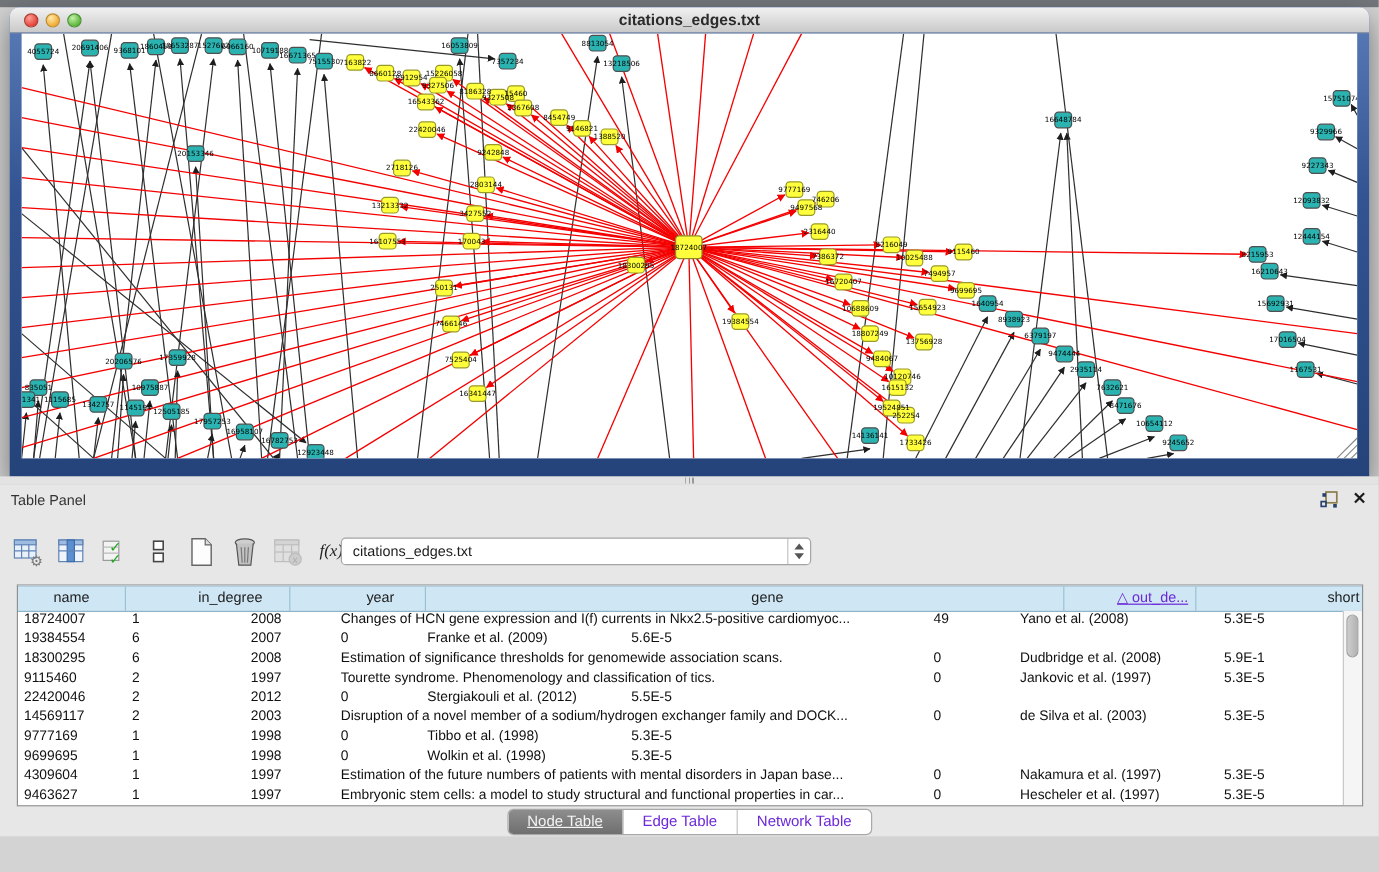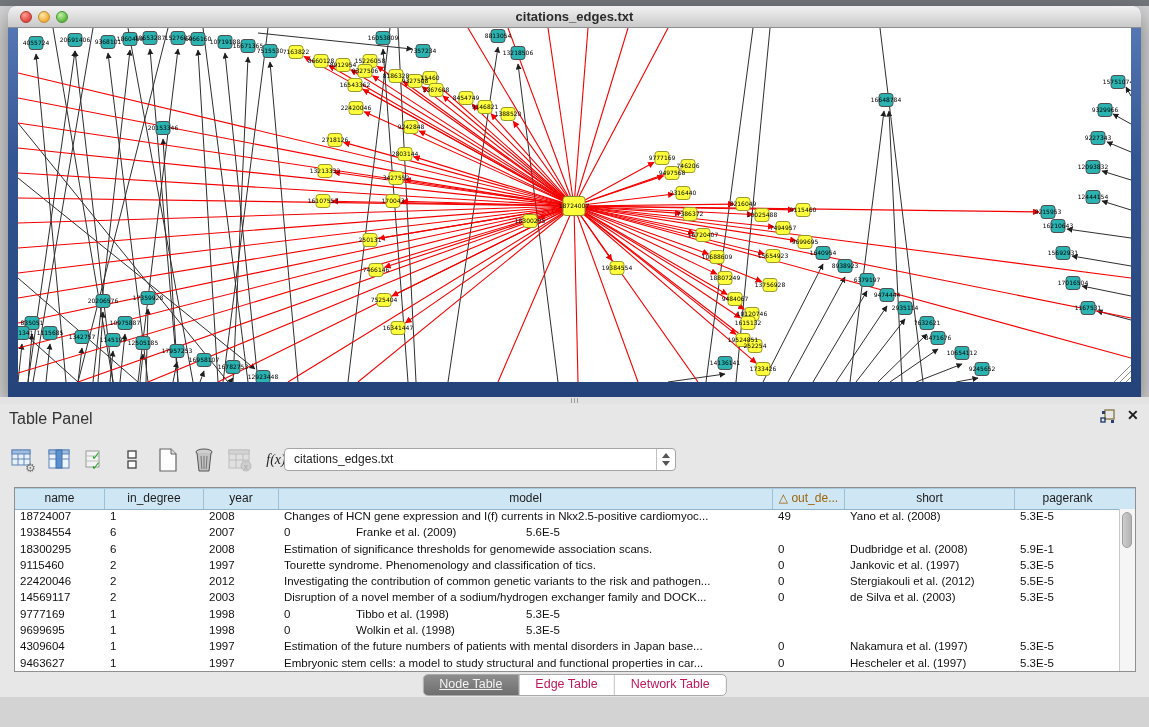--- a/index.html
+++ b/index.html
@@ -26,56 +26,56 @@
   .netcanvas{position:absolute;left:10px;top:22px;width:1113px;height:354px;
              background:#ffffff;overflow:hidden;}
   
   .divider{position:absolute;left:0;top:397px;width:1149px;height:7px;background:#e3e3e3;
            border-bottom:1px solid #cdcdcd;}
   .grip{position:absolute;left:571px;top:1px;width:8px;height:5px;
         background:repeating-linear-gradient(90deg,#9a9a9a 0 1px,transparent 1px 3px);}
   
   .tablepanel{position:absolute;left:0;top:404px;width:1149px;height:293px;background:#e7e7e7;}
   .tp-header{position:absolute;left:0;top:0;width:100%;height:26px;}
-  .tp-title{position:absolute;left:9px;top:6px;font-size:16px;color:#333;}
+  .tp-title{position:absolute;left:9px;top:6px;font-size:12px;color:#333;}
   .tp-float{position:absolute;left:1100px;top:5px;width:16px;height:15px;cursor:pointer;}
   .tp-close{position:absolute;left:1127px;top:3px;font-size:14px;font-weight:bold;color:#1c1c1c;cursor:pointer;}
   .toolbar{position:absolute;left:10px;top:38px;height:36px;display:flex;align-items:center;gap:8px;}
   .tbtn{width:28px;height:30px;display:flex;align-items:center;justify-content:center;}
   .tbtn.disabled{opacity:.45;}
   .fx{font-family:"Liberation Serif",serif;font-style:italic;font-size:14px;color:#222;}
   .tableselect{position:absolute;left:284px;top:44px;width:392px;height:23px;background:#fff;
                border:1px solid #a5a5a5;border-radius:4px;box-sizing:border-box;font-size:12px;
                color:#1c1c1c;line-height:21px;padding-left:9px;}
   .stepper{position:absolute;right:0px;top:0px;width:18px;height:21px;border-left:1px solid #c2c2c2;}
   .stepper .up{position:absolute;left:5px;top:4px;width:0;height:0;
                border-left:4px solid transparent;border-right:4px solid transparent;border-bottom:5px solid #555;}
   .stepper .down{position:absolute;left:5px;bottom:4px;width:0;height:0;
                border-left:4px solid transparent;border-right:4px solid transparent;border-top:5px solid #555;}
   
   .datatable{position:absolute;left:14px;top:83px;width:1122px;height:185px;background:#fff;
              border:1px solid #8f8f8f;box-sizing:border-box;overflow:hidden;}
   .thead{display:flex;height:20px;background:#cfe7f4;border-bottom:1px solid #8fb4ca;
-         border-top:1px solid #aacbdd;font-size:12px;color:#1c1c1c;}
+         border-top:1px solid #aacbdd;font-size:12px;color:#1c1c1c;gap:38px;}
   .th{box-sizing:border-box;border-right:1px solid #9cc0d6;text-align:center;line-height:19px;
       overflow:hidden;white-space:nowrap;flex:0 0 auto;cursor:pointer;}
-  .th.sorted{color:#a16207;}
+  .th.sorted{color:#6d28d9;text-decoration:underline;}
   .tbody{position:absolute;left:0;top:21px;right:15px;bottom:0;overflow:hidden;}
   .tr{display:flex;height:16.3px;font-size:11.5px;color:#101010;cursor:default;}
   .td{box-sizing:border-box;padding:1px 4px 0 5px;overflow:hidden;white-space:nowrap;flex:0 0 auto;}
   .c0{width:90px;} .c1{width:99px;} .c2{width:75px;} .c3{width:494px;} .c4{width:72px;}
   .c5{width:170px;} .c6{width:105px;border-right:none;}
   .vscroll{position:absolute;right:0;top:21px;width:15px;bottom:0;background:#f5f5f5;
            border-left:1px solid #c9c9c9;}
   .vthumb{position:absolute;left:2px;top:3px;width:10px;height:36px;border-radius:6px;
           background:linear-gradient(90deg,#cdcdcd,#b3b3b3);border:1px solid #9f9f9f;box-sizing:border-box;}
   
   .tabs{position:absolute;left:50%;transform:translateX(-50%);top:270px;display:inline-flex;
         background:#fff;border:1px solid #a9a9a9;border-radius:5px;overflow:hidden;height:20px;}
-  .tab{font-size:12.5px;color:#be185d;padding:2px 16px 0 16px;border-right:1px solid #c4c4c4;cursor:pointer;}
+  .tab{font-size:12.5px;color:#6d28d9;padding:2px 16px 0 16px;border-right:1px solid #c4c4c4;cursor:pointer;}
   .tab:last-child{border-right:none;}
   .tab.selected{background:linear-gradient(#8d8d8d,#6f6f6f);color:#f4f4f4;text-decoration:underline;}
   
   .statusbar{position:absolute;left:0;top:736px;width:1149px;height:30px;background:#e5e5e5;
              border-top:1px solid #bdbdbd;padding-left:28px;}
   .memlabel{position:absolute;right:44px;top:8px;font-size:12px;color:#222;}
   .memdot{position:absolute;right:18px;top:5px;width:15px;height:15px;border-radius:50%;
           background:radial-gradient(circle at 38% 32%,#9aef84,#3cc336 70%);
           border:1.5px solid #3e8f36;box-sizing:border-box;cursor:pointer;}
   svg text{font-family:"DejaVu Sans",sans-serif;}
@@ -549,21 +549,21 @@
         <div class="up"></div>
         <div class="down"></div>
       </div>
   </div>
 
   <div class="datatable">
     <div class="thead" id="thead">
         <div class="th c0">name</div>
         <div class="th c1">in_degree</div>
         <div class="th c2">year</div>
-        <div class="th c3">model</div>
+        <div class="th c3">gene</div>
         <div class="th c4 sorted">△ out_de...</div>
         <div class="th c5">short</div>
         <div class="th c6">pagerank</div>
       </div>
     <div class="tbody" id="tbody">
         <div class="tr">
           <div class="td c0">18724007</div>
           <div class="td c1">1</div>
           <div class="td c2">2008</div>
           <div class="td c3">Changes of HCN gene expression and I(f) currents in Nkx2.5-positive cardiomyoc...</div>
@@ -594,21 +594,20 @@
           <div class="td c2">1997</div>
           <div class="td c3">Tourette syndrome. Phenomenology and classification of tics.</div>
           <div class="td c4">0</div>
           <div class="td c5">Jankovic et al. (1997)</div>
           <div class="td c6">5.3E-5</div>
         </div>
         <div class="tr">
           <div class="td c0">22420046</div>
           <div class="td c1">2</div>
           <div class="td c2">2012</div>
-          <div class="td c3">Investigating the contribution of common genetic variants to the risk and pathogen...</div>
           <div class="td c4">0</div>
           <div class="td c5">Stergiakouli et al. (2012)</div>
           <div class="td c6">5.5E-5</div>
         </div>
         <div class="tr">
           <div class="td c0">14569117</div>
           <div class="td c1">2</div>
           <div class="td c2">2003</div>
           <div class="td c3">Disruption of a novel member of a sodium/hydrogen exchanger family and DOCK...</div>
           <div class="td c4">0</div>

